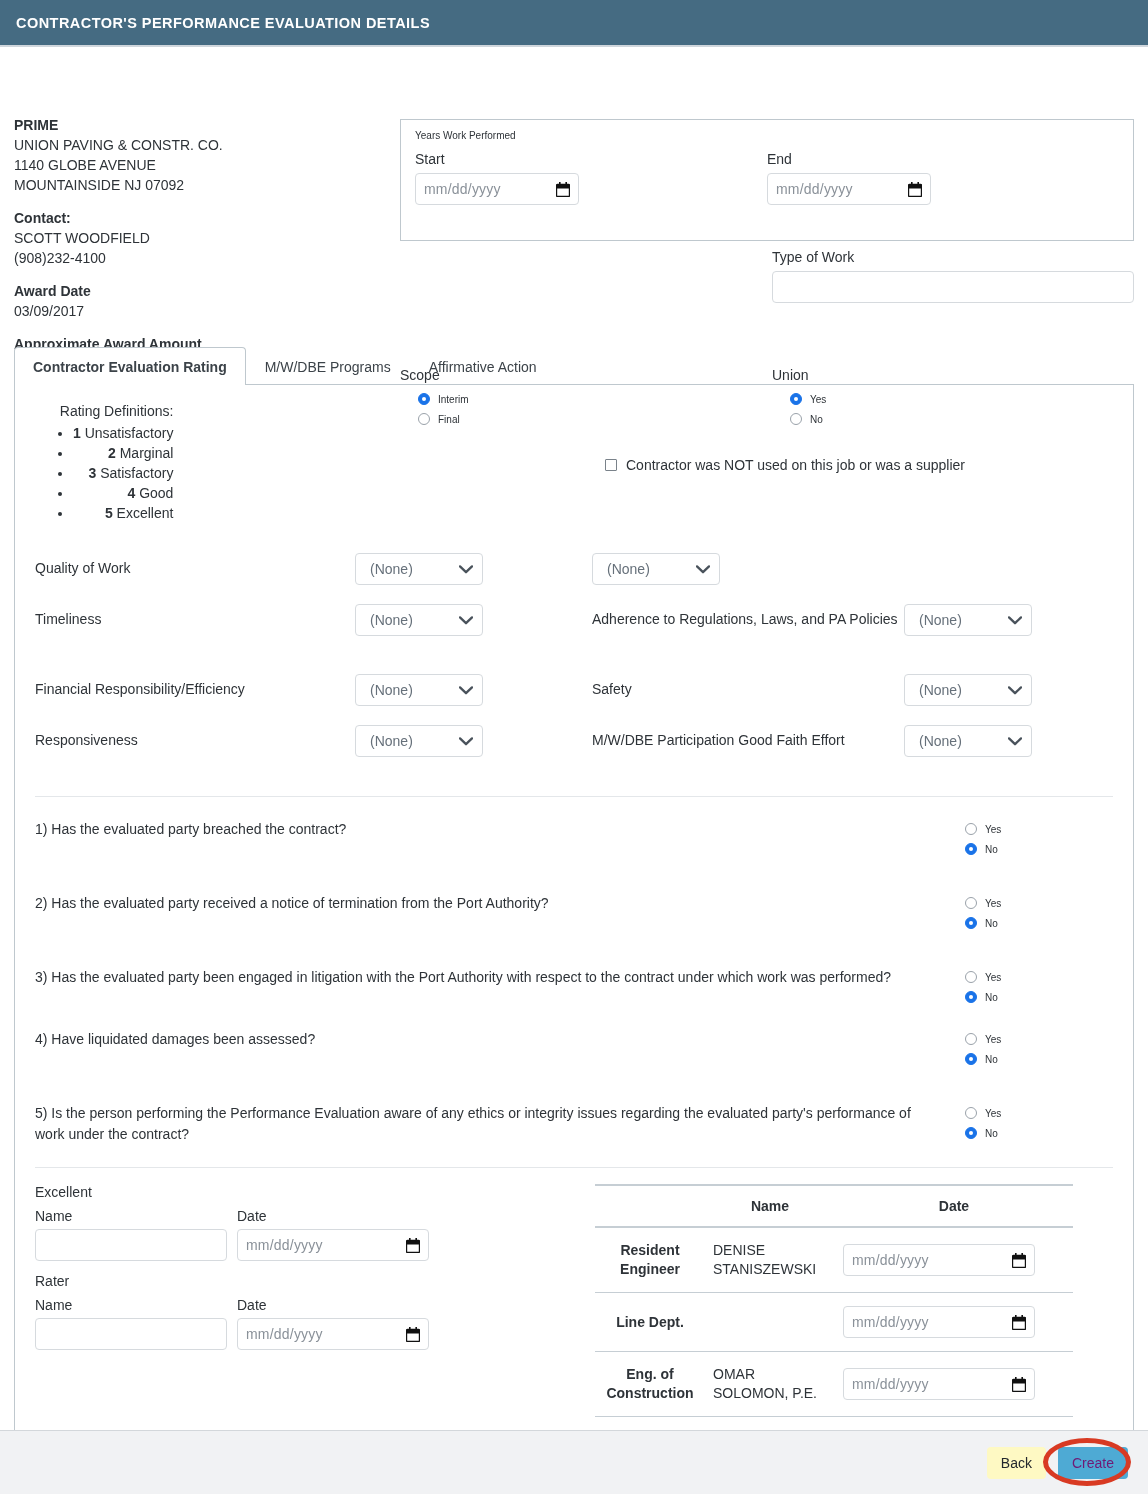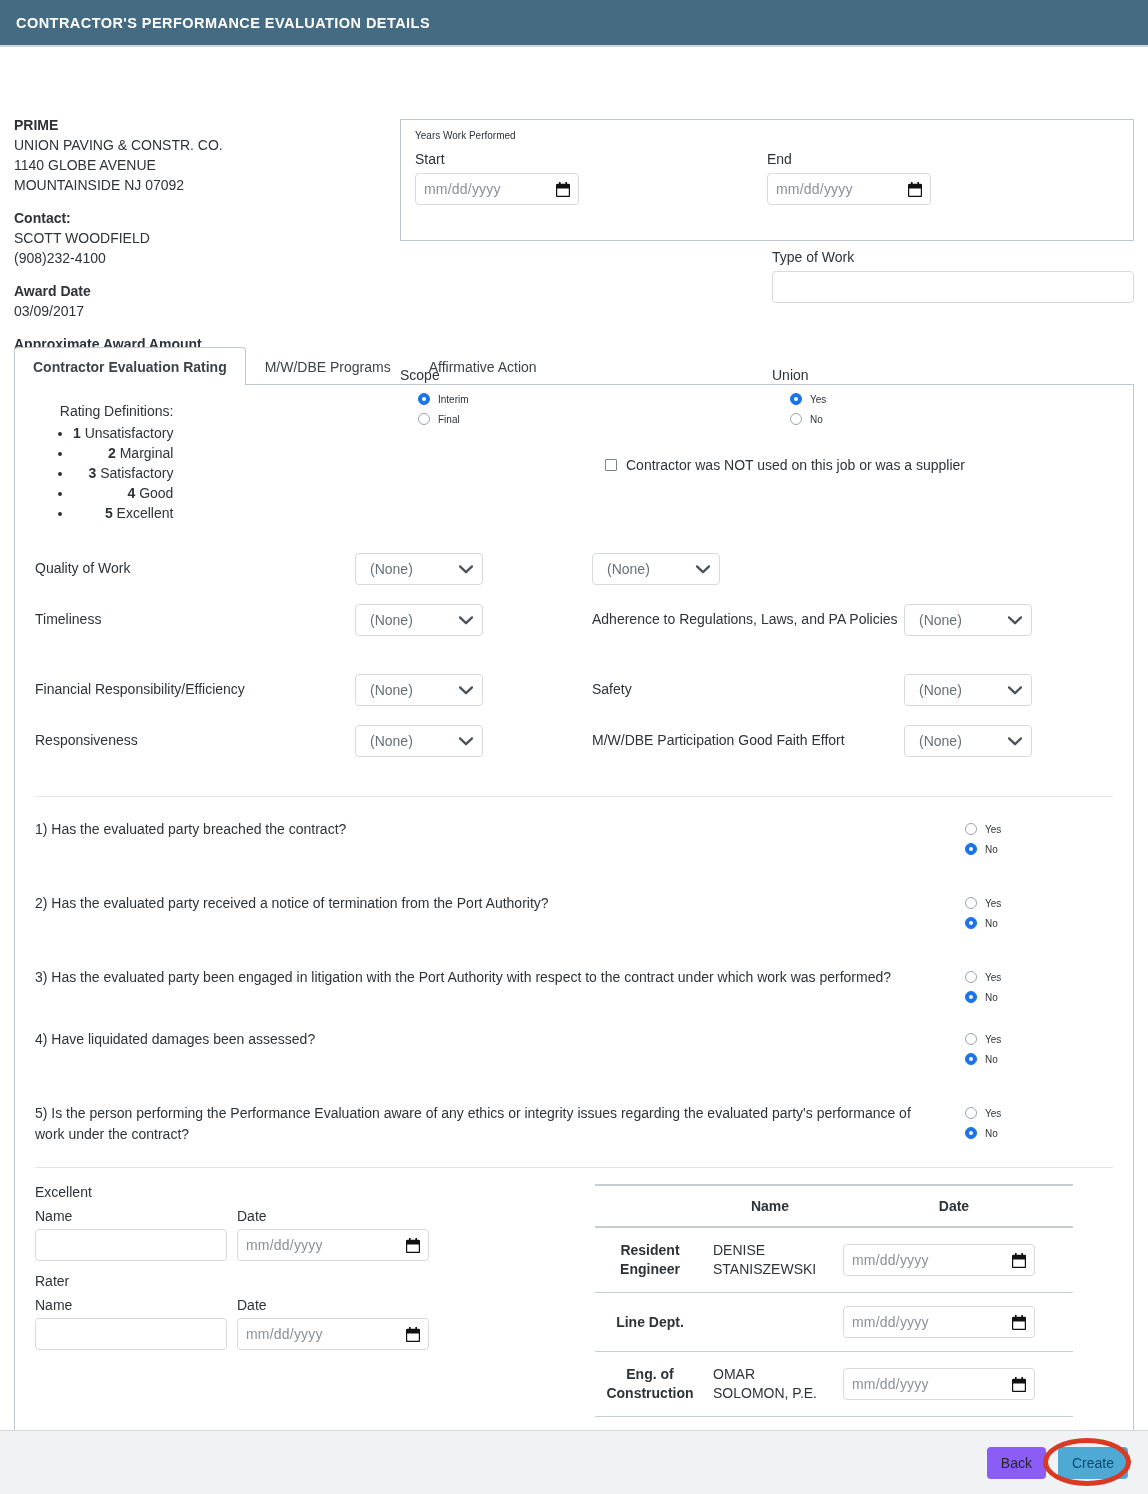--- a/index.html
+++ b/index.html
@@ -194,22 +194,22 @@
     background:#f1f2f4; border-top:1px solid #d3d7db;
     display:flex; align-items:center; justify-content:flex-end;
     padding-right:20px; gap:12px;
   }
   .btn{
     height:32px; min-width:58px; border-radius:4px; border:none;
     font-size:14px; font-family:"Liberation Sans", sans-serif;
     display:inline-flex; align-items:center; justify-content:center;
     padding:0 14px; cursor:pointer;
   }
-  .btn-back{ background:#8b5cf6; color:#23282d; }
-  .btn-create{ background:#4eaad4; color:#0c4a6e; }
+  .btn-back{ background:#fef9c3; color:#23282d; }
+  .btn-create{ background:#4eaad4; color:#701a75; }
   .highlight-ring{
     position:absolute; right:17px; bottom:8px;
     width:88px; height:48px; border:5px solid #d83a23;
     border-radius:50%; pointer-events:none;
   }
 </style>
 </head>
 <body>
 
 <div class="page-header">

